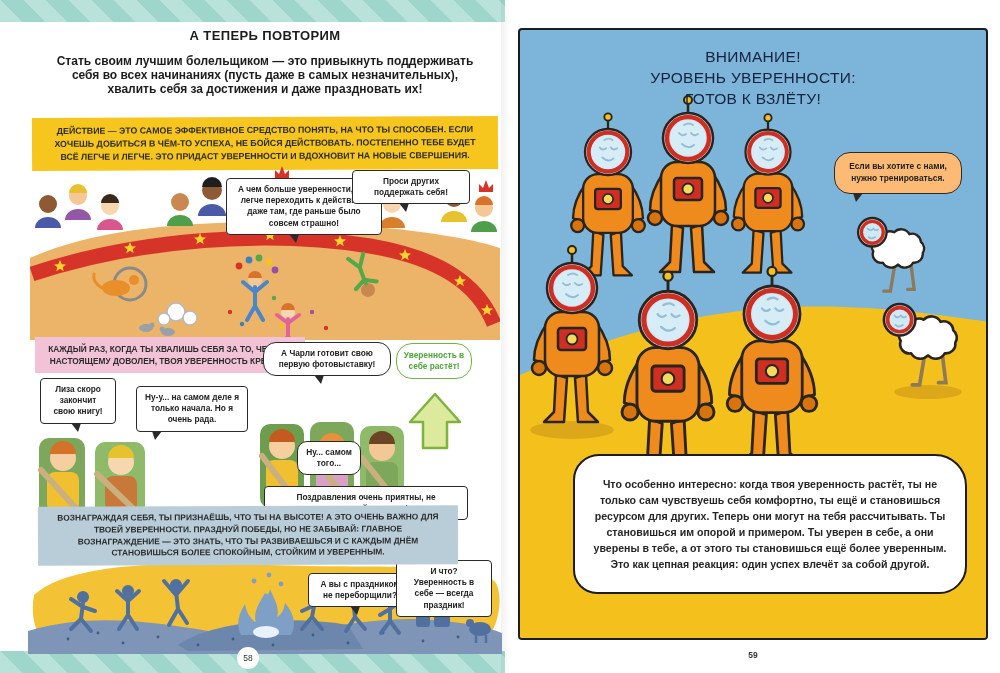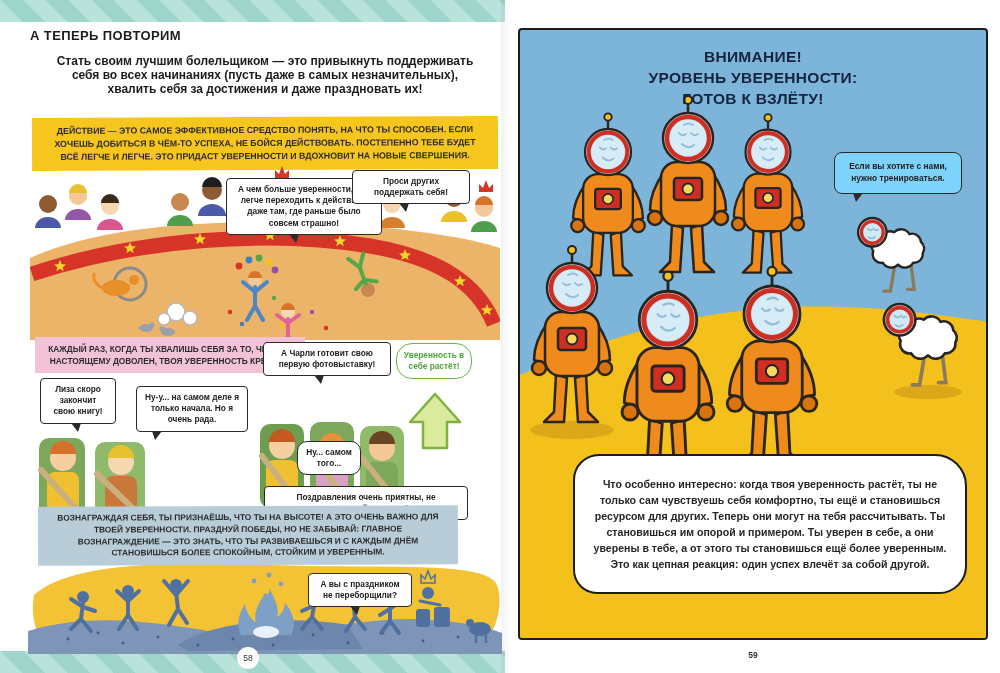--- a/index.html
+++ b/index.html
@@ -15,21 +15,21 @@
   }
   .stripe-top { top:0; }
   .stripe-bottom { top:651px; }
   .gutter {
     position:absolute; left:501px; top:0; width:16px; height:673px;
     background:linear-gradient(90deg,rgba(0,0,0,0.05),rgba(0,0,0,0) 60%);
   }
   
   .lp-title {
     position:absolute; left:30px; top:28px; width:470px; margin:0;
-    text-align:left; font-size:13px; font-weight:bold; letter-spacing:0.4px; color:#1c1c1c;
+    text-align:center; font-size:13px; font-weight:bold; letter-spacing:0.4px; color:#1c1c1c;
   }
   .lp-intro {
     position:absolute; left:50px; top:54px; width:430px; margin:0;
     text-align:center; font-size:12px; font-weight:bold; line-height:14px; color:#1c1c1c;
   }
   .box {
     position:absolute; box-sizing:border-box; text-align:center;
     font-weight:bold; color:#2b2b2b;
   }
   .yellow-box {
@@ -89,26 +89,26 @@
     font-size:8.5px; font-weight:bold; color:#333;
   }
   
   .panel {
     position:absolute; left:518px; top:28px; width:470px; height:612px;
     background:#7db4da; border:2.5px solid #1d1d1d; border-radius:4px; box-sizing:border-box;
     overflow:hidden;
   }
   .rp-title {
     position:absolute; left:0; top:16px; width:100%; text-align:center;
-    font-size:15.5px; font-weight:bold; letter-spacing:0.3px;
+    font-size:15.5px; font-weight:normal; letter-spacing:0.3px;
     color:#15233d; line-height:21px; z-index:5;
   }
   .rp-bubble {
     position:absolute; left:314px; top:122px; width:128px; box-sizing:border-box;
-    background:#7dd3fc; border:1.6px solid #2a2a2a; border-radius:8px;
+    background:#fdba74; border:1.6px solid #2a2a2a; border-radius:16px;
     font-size:8.4px; font-weight:bold; text-align:center; padding:8px 6px;
     line-height:1.4; z-index:5;
   }
   .rp-body {
     position:absolute; left:53px; top:424px; width:394px; box-sizing:border-box;
     background:#fff; border:2.2px solid #1c1c1c; border-radius:26px 32px 28px 24px;
     font-size:10.6px; font-weight:bold; text-align:center; color:#262626;
     padding:20px 17px; line-height:16px; z-index:5;
   }
 </style>
@@ -245,21 +245,21 @@
         </g>
       </svg>
       <div class="bubble tail-d" style="left:196px; top:16px; width:156px;">А чем больше уверенности, тем легче переходить к действиям даже там, где раньше было совсем страшно!</div>
       <div class="bubble tail-d" style="left:322px; top:8px; width:118px;">Проси других поддержать себя!</div>
     </div>
 
     <div class="box pink-box">КАЖДЫЙ РАЗ, КОГДА ТЫ ХВАЛИШЬ СЕБЯ ЗА ТО, ЧЕМ ПО-НАСТОЯЩЕМУ ДОВОЛЕН, ТВОЯ УВЕРЕННОСТЬ КРЕПНЕТ.</div>
 
     <div class="bubble tail-d" style="left:40px; top:378px; width:76px;">Лиза скоро закончит свою книгу!</div>
     <div class="bubble tail-dl" style="left:136px; top:386px; width:112px;">Ну-у... на самом деле я только начала. Но я очень рада.</div>
-    <div class="bubble tail-d" style="left:263px; top:342px; width:128px;">А Чарли готовит свою первую фотовыставку!</div>
+    <div class="bubble tail-d" style="left:263px; top:342px; width:128px;border-radius:13px;">А Чарли готовит свою первую фотовыставку!</div>
     <div class="badge">Уверенность в себе растёт!</div>
 
     <svg class="abs" style="left:408px; top:392px;" width="54" height="58" viewBox="0 0 54 58">
       <polygon points="27,2 52,30 39,30 39,56 15,56 15,30 2,30" fill="#dcea9e" stroke="#7fb33f" stroke-width="2.5" stroke-linejoin="round"></polygon>
     </svg>
 
     <svg class="abs" style="left:33px; top:432px;" width="120" height="88" viewBox="0 0 120 88">
       <rect x="6" y="6" width="46" height="78" rx="10" fill="#7da75a"></rect>
       <rect x="62" y="10" width="50" height="74" rx="10" fill="#8fba6a"></rect>
       <circle cx="30" cy="26" r="13" fill="#f6cfa0"></circle>
@@ -351,20 +351,21 @@
           <rect x="406" y="50" width="16" height="20" rx="3" fill="#50719f"></rect>
           <path d="M392,44 L412,48" stroke="#50719f" stroke-width="3" stroke-linecap="round"></path>
         </g>
         <g fill="#50719f">
           <ellipse cx="452" cy="72" rx="11" ry="7"></ellipse>
             <circle cx="442" cy="66" r="4"></circle>
           <path d="M448,78 L448,86 M458,78 L458,86" stroke="#50719f" stroke-width="2.5"></path>
         </g>
       </svg>
       <div class="bubble tail-d" style="left:280px; top:16px; width:104px;">А вы с праздником не переборщили?</div>
+      <div class="bubble" style="left:368px; top:3px; width:96px;">И что? Уверенность в себе — всегда праздник!</div>
     </div>
 
     <div class="pagenum-left">58</div>
   </section>
 
   <div class="gutter"></div>
 
   <section>
     <div class="panel">
       <svg class="scene-svg" width="470" height="612" viewBox="0 0 470 612">

